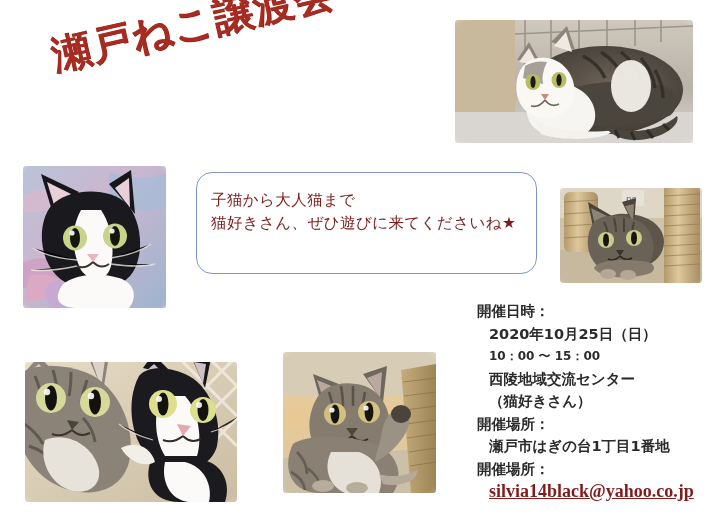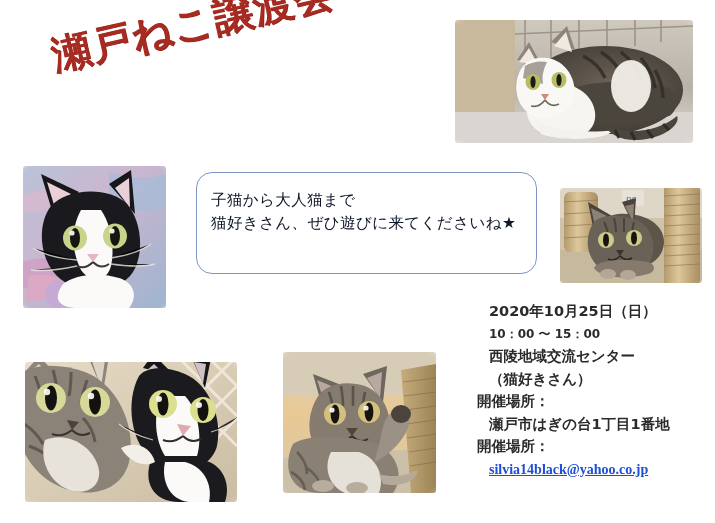--- a/index.html
+++ b/index.html
@@ -66,44 +66,44 @@
     background: #ffffff;
     box-sizing: border-box;
   }
   #message-lines {
     position: absolute;
     left: 14px;
     top: 16px;
     font-family: "DejaVu Sans", "Liberation Sans", sans-serif;
     font-size: 15.5px;
     line-height: 23px;
-    color: #0f172a;
+    color: #7f1d1d;
     letter-spacing: 0.4px;
     white-space: nowrap;
   }
 
   
   #info-block {
     position: absolute;
     left: 477px;
     top: 300px;
     font-family: "DejaVu Sans", "Liberation Sans", sans-serif;
     font-size: 14.5px;
     line-height: 22.5px;
     color: #2b2b2b;
     font-weight: bold;
     white-space: nowrap;
   }
   #info-block .indent { padding-left: 12px; }
   #info-block .small  { font-size: 12px; }
   .email-link {
-    color: #1d4ed8;
+    color: #7f1d1d;
     text-decoration: underline;
     font-family: "Liberation Serif", "DejaVu Serif", serif;
-    font-size: 14px;
+    font-size: 18px;
     font-weight: bold;
     letter-spacing: 0px;
   }
 </style>
 </head>
 <body>
 
 <div id="poster">
 
   <div class="title-wrap">
@@ -395,20 +395,21 @@
   </div>
 
   <div id="message-box">
     <div id="message-lines">
       <div>子猫から大人猫まで</div>
       <div>猫好きさん、ぜひ遊びに来てくださいね★</div>
     </div>
   </div>
 
   <div id="info-block">
+    <div>開催日時：</div>
     <div class="indent">2020年10月25日（日）</div>
     <div class="indent small">10：00 〜 15：00</div>
     <div class="indent">西陵地域交流センター</div>
     <div class="indent">（猫好きさん）</div>
     <div>開催場所：</div>
     <div class="indent">瀬戸市はぎの台1丁目1番地</div>
     <div>開催場所：</div>
     <div class="indent">
       <a class="email-link" href="#">silvia14black@yahoo.co.jp</a>
     </div>

